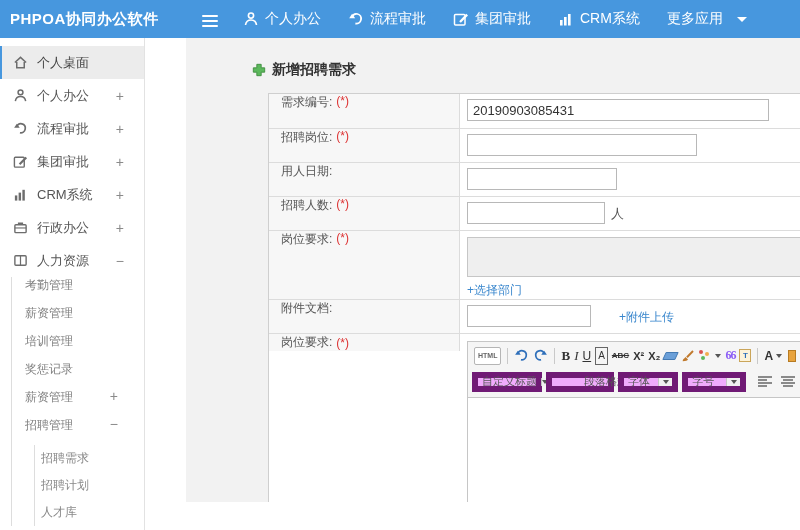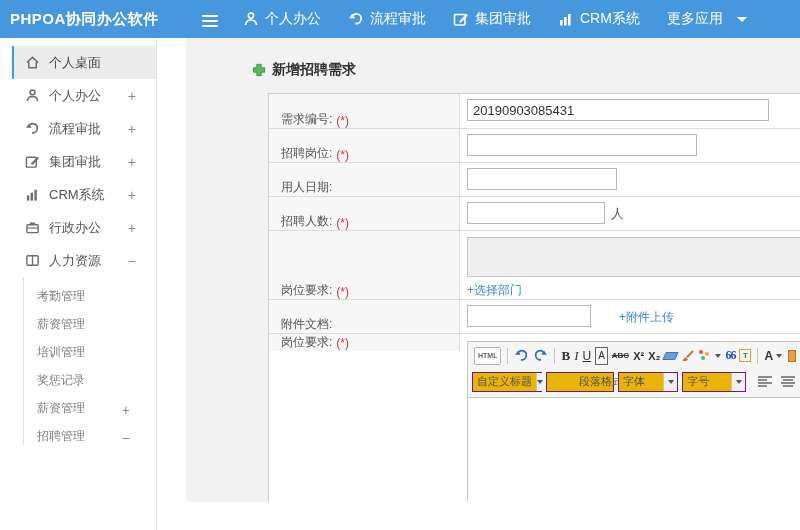--- a/index.html
+++ b/index.html
@@ -14,51 +14,51 @@
   .hamburger { position:absolute; left:202px; top:12px; width:17px; cursor:pointer; }
   .hamburger i { display:block; width:16px; height:2px; background:#fff; margin:3px 0; border-radius:1px; }
   .topnav { position:absolute; left:243px; top:0; height:38px; display:flex; align-items:center; }
   .topnav-item { display:flex; align-items:center; margin-right:27px; font-size:14px; cursor:pointer; color:#fff; }
   .topnav-item .ticon { width:16px; height:16px; margin-right:6px; color:#fff; }
   .ticon svg { width:100%; height:100%; display:block; }
   .caret-down { width:0; height:0; border-left:5px solid transparent; border-right:5px solid transparent;
     border-top:5px solid #fff; margin-left:2px; }
 
   
-  .sidebar { position:absolute; left:12px; top:38px; width:145px; height:492px;
+  .sidebar { position:absolute; left:0; top:38px; width:145px; height:492px;
     background:#fff; border-right:1px solid #e2e2e2; padding-top:8px; }
   .side-item { height:33px; display:flex; align-items:center; padding-left:13px;
     font-size:13px; color:#555; cursor:pointer; }
   .side-item .sicon { width:15px; height:15px; margin-right:9px; color:#6d6d6d; flex:none; }
   .sicon svg { width:100%; height:100%; display:block; }
   .side-item.active { background:#ececec; border-left:2px solid #4797de; padding-left:11px; color:#444; }
   .expand { margin-left:auto; margin-right:20px; color:#8a8a8a; font-size:14px; line-height:1; }
   .sub-group { margin-left:11px; border-left:1px solid #ddd; }
-  .sub-item { height:28px; display:flex; align-items:flex-end; padding-left:13px;
+  .sub-item { height:28px; display:flex; align-items:flex-start; padding-left:13px;
     font-size:12px; color:#808080; cursor:pointer; }
   .sub-item .expand { margin-right:26px; }
   .sub2-group { margin-left:22px; border-left:1px solid #ddd; }
   .sub2-item { height:27px; display:flex; align-items:center; padding-left:6px;
     font-size:12px; color:#888; cursor:pointer; }
 
   
   .main { position:absolute; left:146px; top:38px; width:654px; height:464px;
     background:#f2f2f2; overflow:hidden;margin-left:40px; }
   .page-title { position:absolute; left:66px; top:23px; display:flex; align-items:center;
     font-size:14px; font-weight:bold; color:#333; }
   .plus-icon { width:14px; height:14px; margin-right:6px; }
   .plus-icon svg { display:block; }
 
   
   .form-table { position:absolute; left:82px; top:55px; width:660px;
     background:#fff; border:1px solid #cfcfcf; }
   .frow { display:flex; border-bottom:1px solid #dcdcdc; }
   .frow:last-child { border-bottom:none; }
   .fcell-label { width:191px; flex:none; background:#f7f7f7; border-right:1px solid #dcdcdc;
-    display:flex; align-items:flex-end; padding-left:12px; font-size:12px; color:#555; }
+    display:flex; align-items:flex-start; padding-left:12px; font-size:12px; color:#555; }
   .fcell-label .req { color:#dd3333; margin-left:4px; }
   .fcell-value { flex:1; padding:5px 0 0 7px; font-size:12px; color:#555; }
   .r-small { height:34px; } .r-first { height:35px; }
   .r-dept { height:69px; } .r-req { height:348px; align-items:flex-start; }
   .r-req .fcell-label { align-items:center; }
   input.f-input { height:22px; border:1px solid #b8b8b8; font-size:13px; color:#333;
     padding:0 5px; background:#fff; font-family:inherit; }
   .w-code{width:302px;} .w-pos{width:230px;} .w-date{width:150px;} .w-num{width:138px;} .w-att{width:124px;}
   .suffix { margin-left:6px; font-size:13px; color:#555; }
   .blue-link { color:#3a87cd; font-size:12px; text-decoration:none; cursor:pointer; }
@@ -77,35 +77,35 @@
   .tsep { width:1px; height:16px; background:#c9c9c9; margin:0 4px; flex:none; }
   .html-btn { font-size:7px; font-weight:bold; color:#666; background:#fff;
     border:1px solid #b5b5b5; padding:2px 3px; border-radius:2px; }
   .g-b { font-family:"Liberation Serif","DejaVu Serif",serif; font-weight:bold; font-size:13px; color:#333; }
   .g-i { font-family:"Liberation Serif","DejaVu Serif",serif; font-style:italic; font-size:13px; color:#333; }
   .g-u { font-size:12px; text-decoration:underline; color:#333; }
   .g-boxa { font-size:10px; color:#333; border:1px solid #666; padding:0 2px; line-height:11px; }
   .g-abc { font-size:8px; font-weight:bold; text-decoration:line-through; color:#333; }
   .g-supsub { font-size:11px; font-weight:bold; color:#333; }
   .g-quote { font-family:"Liberation Serif","DejaVu Serif",serif; font-weight:bold;
-    font-size:12px; color:#1d4ed8; letter-spacing:-1px; }
+    font-size:12px; color:#8b5cf6; letter-spacing:-1px; }
   .g-fontcolor { font-size:12px; font-weight:bold; color:#333; }
   .eraser { width:13px; height:8px; background:#6a9fd8; transform:skewX(-25deg);
     border-radius:1px; border:1px solid #447ab3; }
   .clip { width:12px; height:13px; border:1px solid #caa55a; background:#fdf3da;
     font-size:8px; font-weight:bold; color:#2e6fba; display:flex; align-items:center; justify-content:center; }
   .palette { width:13px; height:11px; position:relative; }
   .palette i { position:absolute; width:4px; height:4px; border-radius:50%; }
   .palette i:nth-child(1){left:0;top:0;background:#d9534f;}
   .palette i:nth-child(2){left:6px;top:2px;background:#f0ad4e;}
   .palette i:nth-child(3){left:2px;top:6px;background:#5cb85c;}
   .mini-caret { width:0; height:0; border-left:3px solid transparent; border-right:3px solid transparent;
     border-top:4px solid #555; margin-left:3px; }
   .edge-sliver { width:8px; height:12px; background:#e8a33d; border:1px solid #b77b22; margin-left:4px; }
-  .combo { display:flex; height:20px; background:#eab308; border:1px solid #701a75; margin-right:4px; cursor:pointer; }
+  .combo { display:flex; height:20px; background:#f0abfc; border:6px solid #701a75; margin-right:4px; cursor:pointer; }
   .combo .ctext { font-size:11px; color:#555; padding:0 4px; display:flex; align-items:center; flex:1; white-space:nowrap; }
   .combo .cbtn { width:14px; border-left:1px solid #c5c5c5; background:#f0f0f0;
     display:flex; align-items:center; justify-content:center; }
   .combo .cbtn b { width:0; height:0; border-left:3px solid transparent; border-right:3px solid transparent;
     border-top:4px solid #555; }
   .c1{width:70px;} .c2{width:68px;padding-left:28px;} .c3{width:66px;} .c4{width:70px;text-align:right;}
   .align-group { display:flex; margin-left:8px; }
   .align-ic { width:14px; height:12px; display:flex; flex-direction:column; justify-content:space-between;
     margin-right:9px; cursor:pointer; flex:none; }
   .align-ic i { display:block; height:2px; background:#8a8a8a; }
@@ -257,20 +257,31 @@
       <span>奖惩记录</span>
     </div>
     <div class="sub-item">
       <span>薪资管理</span>
       <span class="expand">+</span>
     </div>
     <div class="sub-item">
       <span>招聘管理</span>
       <span class="expand">−</span>
     </div>
+    <div class="sub2-group">
+      <div class="sub2-item">
+        <span>招聘需求</span>
+      </div>
+      <div class="sub2-item">
+        <span>招聘计划</span>
+      </div>
+      <div class="sub2-item">
+        <span>人才库</span>
+      </div>
+    </div>
   </div>
 </div>
 
 <div class="main">
   <div class="page-title">
     <span class="plus-icon">
       <svg width="14" height="14" viewBox="0 0 16 16">
           <path d="M5.5 1.5 h5 v4 h4 v5 h-4 v4 h-5 v-4 h-4 v-5 h4 z" fill="#5cb85c" stroke="#3d8b3d" stroke-width="1"></path>
         </svg>
     </span>

